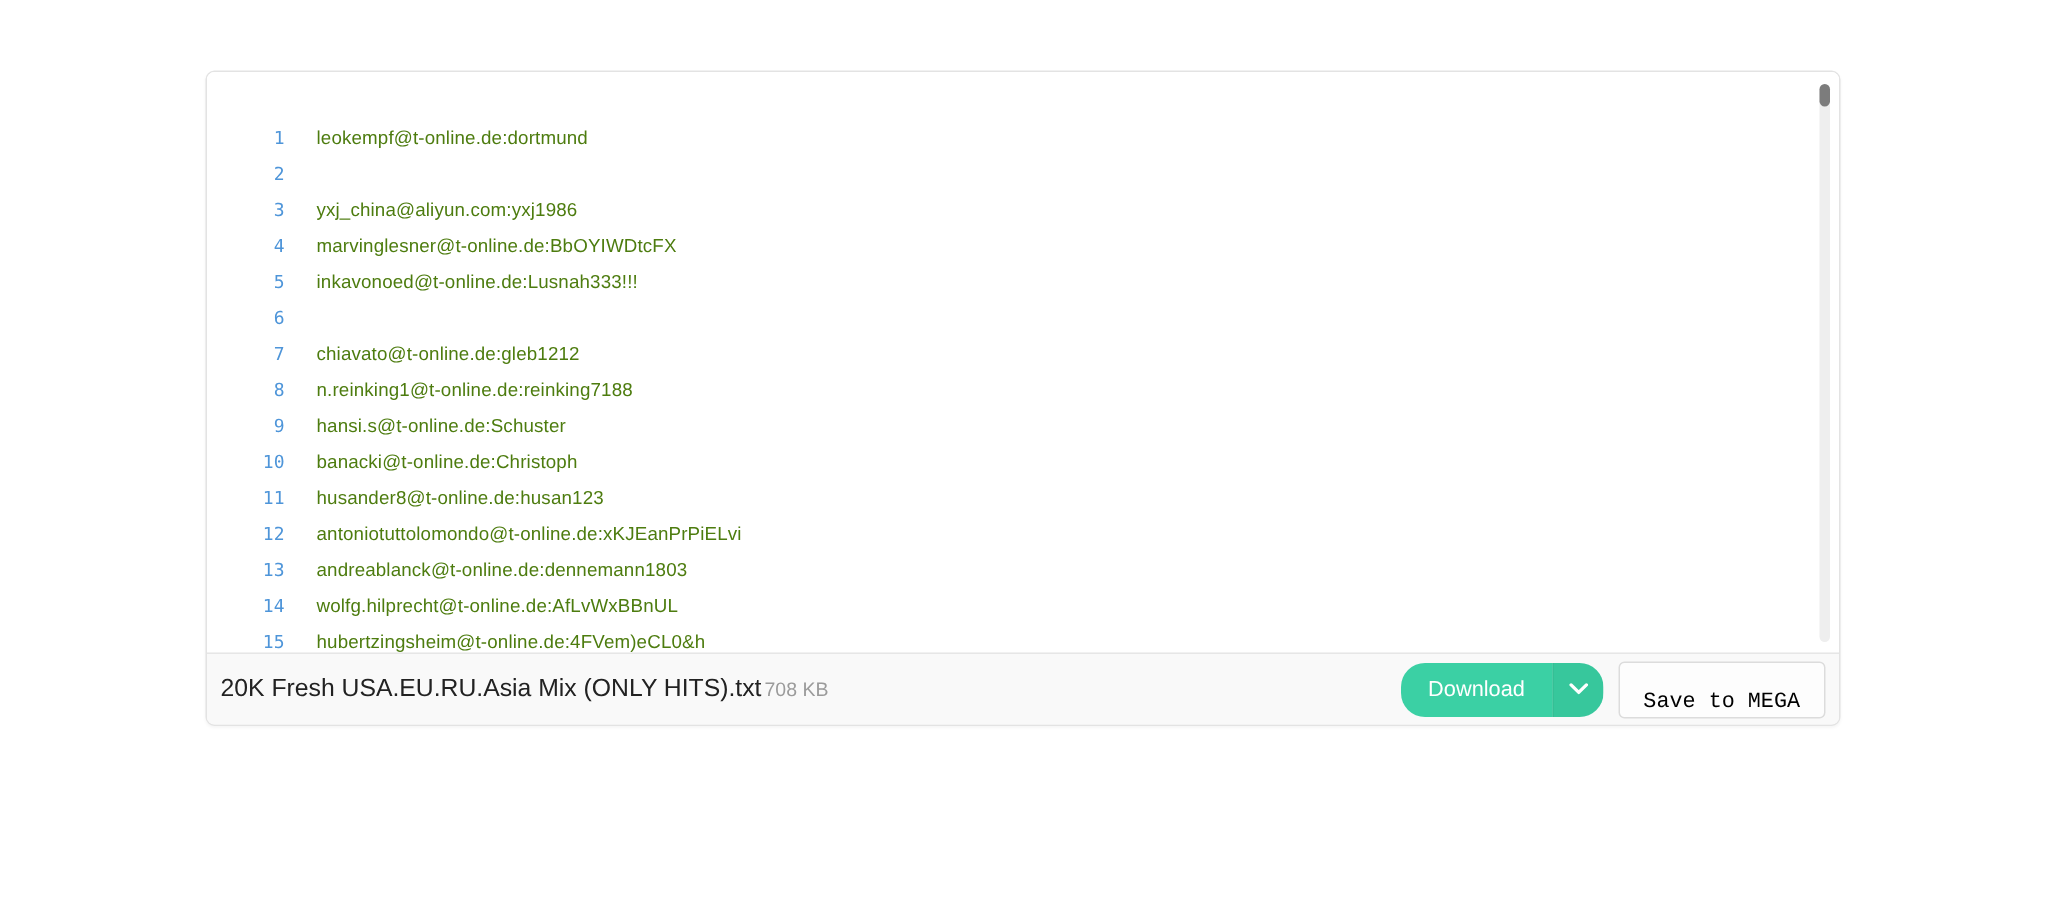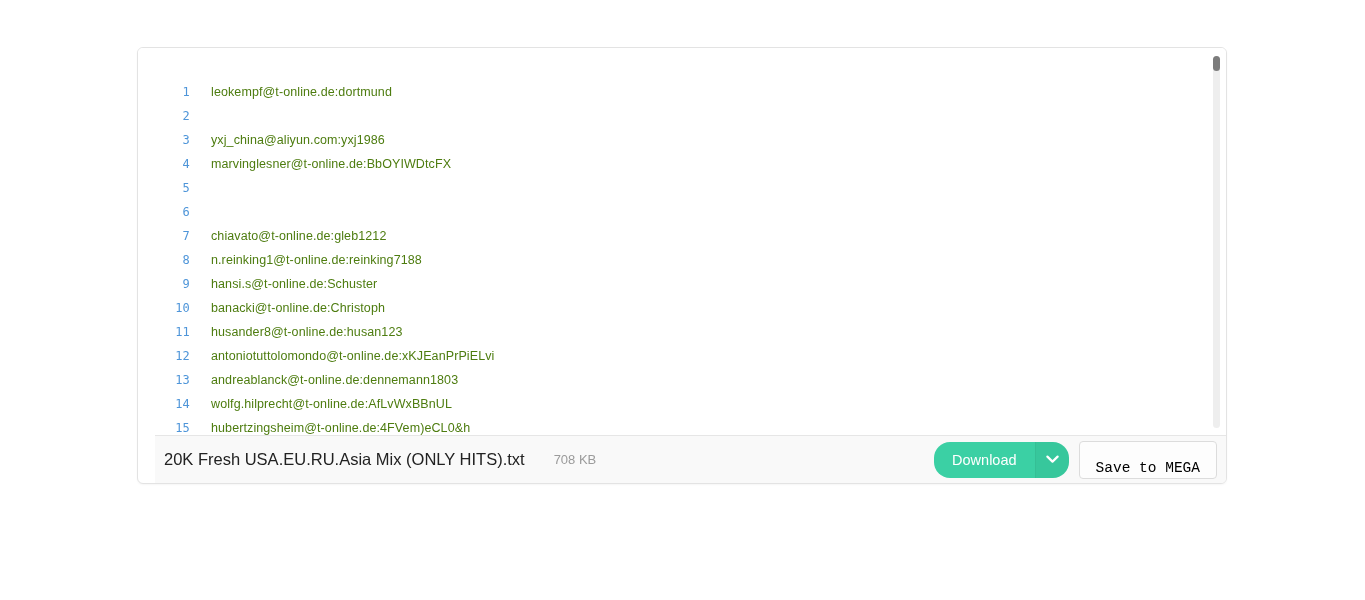--- a/index.html
+++ b/index.html
@@ -86,41 +86,41 @@
     left: 0;
     width: 7px;
     height: 15px;
     background: #7c7c7c;
     border-radius: 4px;
   }
 
   
   .footer-bar {
     position: absolute;
-    left: 17px;
+    left: 0;
     right: 0;
     bottom: 0;
     height: 48px;
     background: #f9f9f9;
     border-top: 1px solid #e6e6e6;
     display: flex;
     align-items: center;
     padding: 0 9px 0 9px;
     box-sizing: border-box;
   }
   .file-name {
     font-size: 16.5px;
     color: #222222;
     font-family: "Liberation Sans", sans-serif;
     margin-left: 0;
   }
   .file-size {
     font-size: 13px;
     color: #9b9b9b;
-    margin-left: 29px;
+    margin-left: 2px;
     font-family: "Liberation Sans", sans-serif;
   }
   .footer-spacer { flex: 1 1 auto; }
 
   .download-group {
     display: flex;
     align-items: stretch;
     height: 36px;
     border-radius: 16px;
     overflow: hidden;
@@ -178,20 +178,21 @@
         <li class="code-row">
           <span class="ln">3</span>
           <span class="code-text">yxj_china@aliyun.com:yxj1986</span>
         </li>
         <li class="code-row">
           <span class="ln">4</span>
           <span class="code-text">marvinglesner@t-online.de:BbOYIWDtcFX</span>
         </li>
         <li class="code-row">
           <span class="ln">5</span>
+          <span class="code-text">inkavonoed@t-online.de:Lusnah333!!!</span>
         </li>
         <li class="code-row">
           <span class="ln">6</span>
         </li>
         <li class="code-row">
           <span class="ln">7</span>
           <span class="code-text">chiavato@t-online.de:gleb1212</span>
         </li>
         <li class="code-row">
           <span class="ln">8</span>

